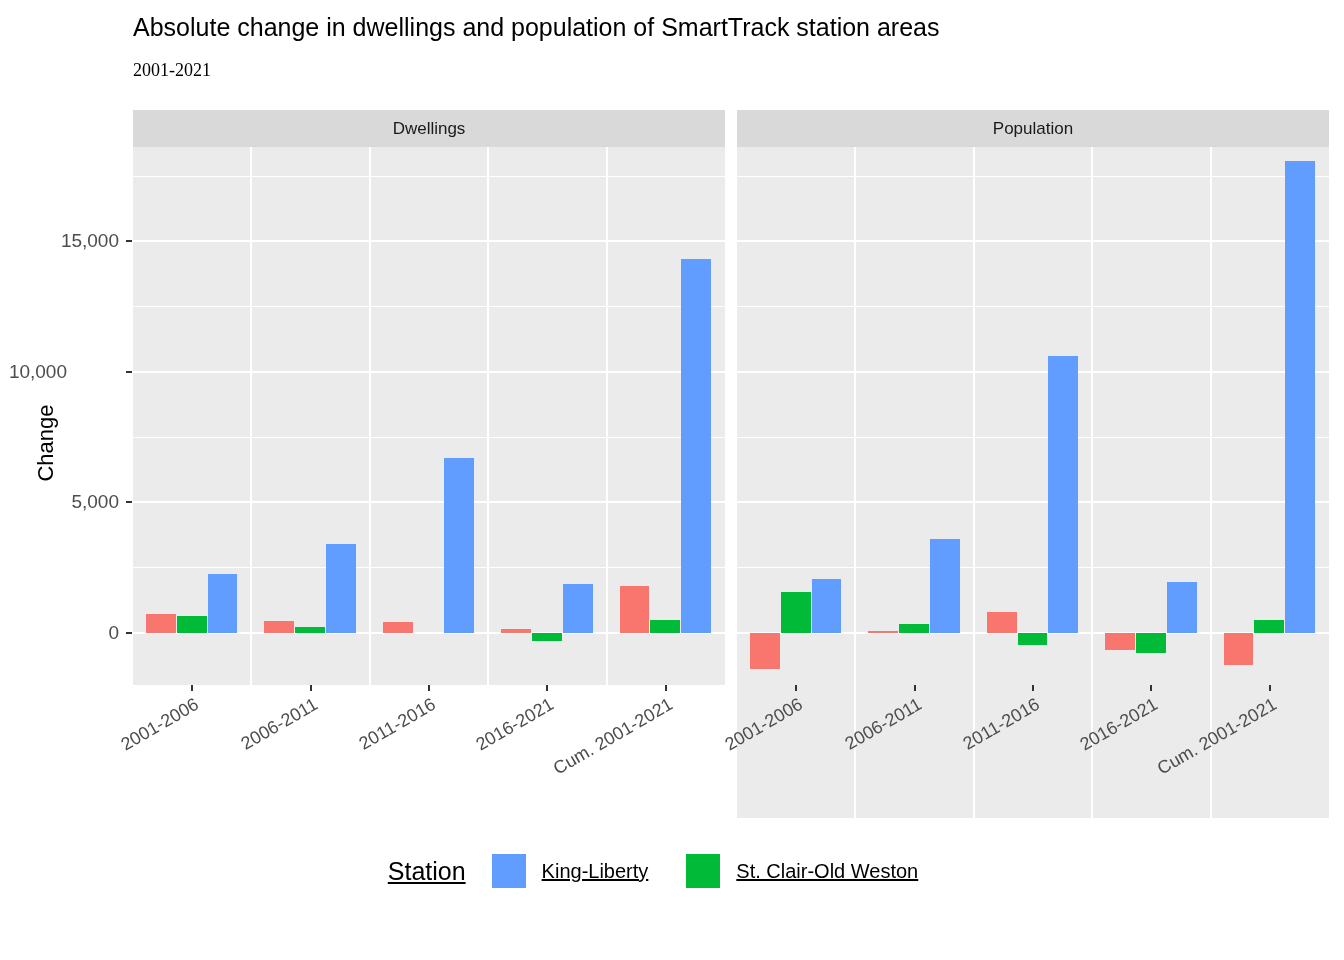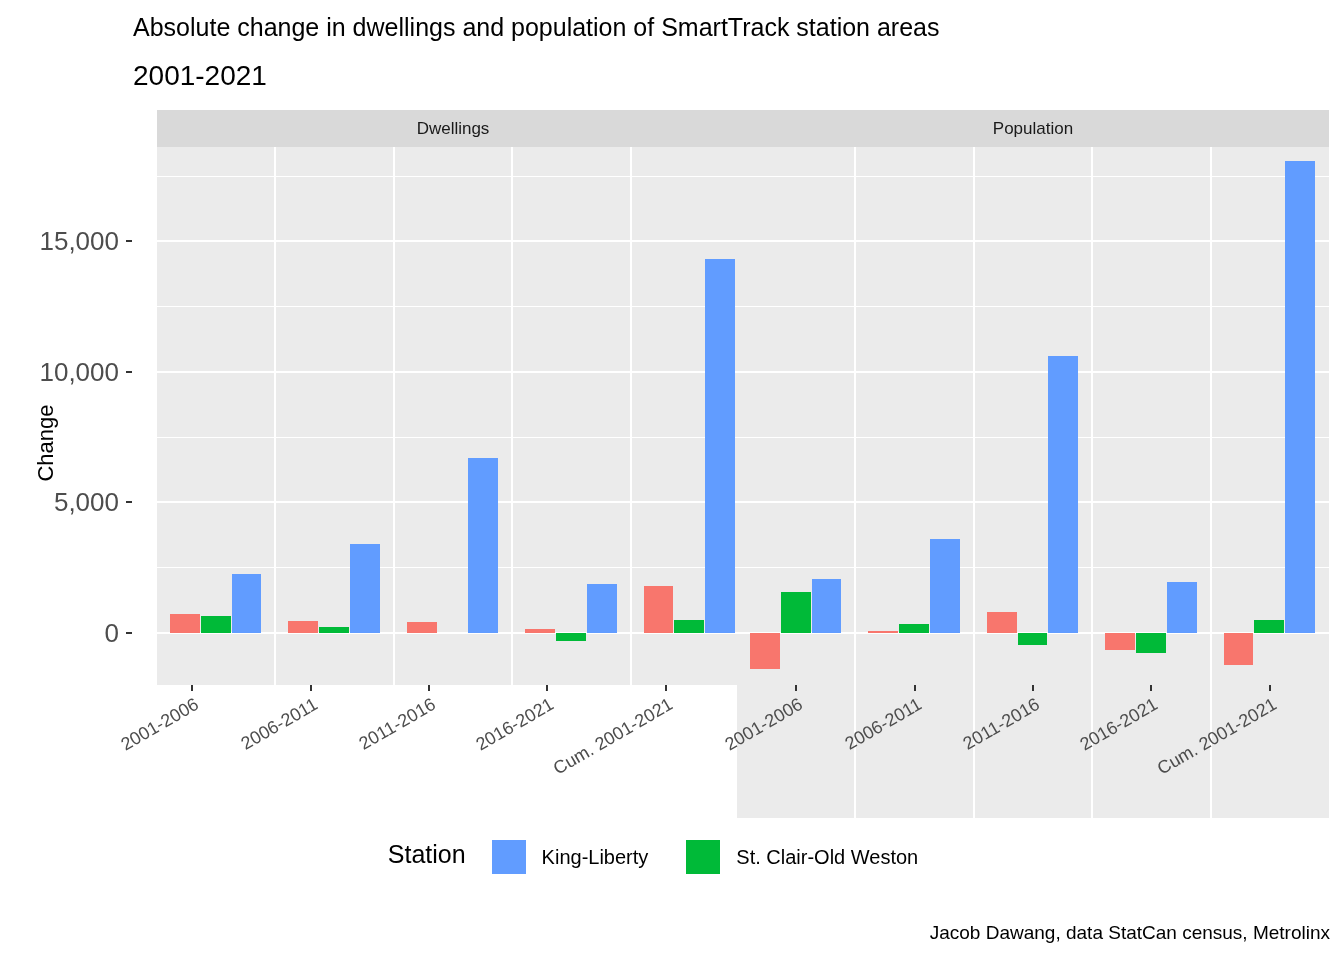--- a/index.html
+++ b/index.html
@@ -10,21 +10,21 @@
   }
   #chart-root{position:absolute;inset:0;}
 
   
   .title{
     position:absolute;left:133px;top:13px;
     font-size:25px;color:#000;white-space:nowrap;
   }
   .subtitle{
     position:absolute;left:133px;top:60px;
-    font-size:28px;color:#000;white-space:nowrap;
+    font-size:18px;color:#000;white-space:nowrap;font-family:Liberation Serif, serif;
   }
 
   
   .axis-title-y{
     position:absolute;left:-14px;top:430px;width:120px;
     transform:rotate(-90deg);transform-origin:center center;
     text-align:center;font-size:22px;color:#000;
   }
 
   
@@ -41,37 +41,37 @@
   .gridline{position:absolute;left:0;right:0;background:#ffffff;}
   .gridline.major{height:2px;}
   .gridline.minor{height:1px;}
   .vgrid{position:absolute;top:0;bottom:0;width:2px;background:#ffffff;}
 
   .bar{position:absolute;}
 
   
   .ytick{
     position:absolute;right:0;text-align:right;
-    font-size:26px;color:#4d4d4d;white-space:nowrap;
+    font-size:19px;color:#4d4d4d;white-space:nowrap;
     transform:translateY(-50%);
   }
   .ytickmark{position:absolute;width:6px;height:2px;background:#333;}
 
   
   .xtick{
     position:absolute;font-size:18px;color:#4d4d4d;white-space:nowrap;
     transform:rotate(-30deg);transform-origin:right top;
     text-align:right;
   }
   .xtickmark{position:absolute;width:2px;height:6px;background:#333;}
 
   
   .legend{
     position:absolute;left:0;right:0;top:840px;height:62px;
-    display:flex;align-items:flex-start;justify-content:center;gap:0px;
+    display:flex;align-items:center;justify-content:center;gap:0px;text-decoration:underline;
   }
   .legend-title{font-size:25px;color:#000;margin-right:26px;}
   .legend-item{display:flex;align-items:center;margin-right:38px;}
   .legend-key{width:34px;height:34px;margin-right:16px;}
   .legend-label{font-size:20px;color:#000;white-space:nowrap;}
 
   
   .caption{
     position:absolute;right:14px;top:922px;
     font-size:19px;color:#000;white-space:nowrap;
@@ -85,27 +85,27 @@
   <div class="title">Absolute change in dwellings and population of SmartTrack station areas</div>
   <div class="subtitle">2001-2021</div>
 
   <div class="axis-title-y">Change</div>
 
   <div id="yticks">
       <div class="ytick" style="right: 1225px; top: 632.767px;">0</div>
       <div class="ytickmark" style="left: 126px; top: 631.767px;"></div>
       <div class="ytick" style="right: 1225px; top: 502.184px; margin-left: 8px;">5,000</div>
       <div class="ytickmark" style="left: 126px; top: 501.184px;"></div>
-      <div class="ytick" style="right: 1225px; top: 371.602px;">10,000</div>
+      <div class="ytick" style="right: 1277px; top: 371.602px;">10,000</div>
       <div class="ytickmark" style="left: 126px; top: 370.602px;"></div>
       <div class="ytick" style="right: 1225px; top: 241.019px;">15,000</div>
       <div class="ytickmark" style="left: 126px; top: 240.019px;"></div>
     </div>
   <div id="panels">
-      <div class="panel" style="left: 133px; top: 110px; width: 592px; height: 575px; margin-left: 24px;">
+      <div class="panel" style="left: 133px; top: 110px; width: 592px; height: 575px;">
         <div class="strip">Dwellings</div>
         <div class="plot">
           <div class="gridline minor" style="top: 420.476px;"></div>
           <div class="gridline minor" style="top: 289.893px;"></div>
           <div class="gridline minor" style="top: 159.311px;"></div>
           <div class="gridline minor" style="top: 28.7282px;"></div>
           <div class="gridline major" style="top: 484.767px;"></div>
           <div class="gridline major" style="top: 354.184px;"></div>
           <div class="gridline major" style="top: 223.602px;"></div>
           <div class="gridline major" style="top: 93.0194px;"></div>
@@ -193,14 +193,13 @@
           <div class="legend-key" style="background: rgb(97, 156, 255);"></div>
           <div class="legend-label">King-Liberty</div>
         </div>
         <div class="legend-item">
           <div class="legend-key" style="background: rgb(0, 186, 56);"></div>
           <div class="legend-label">St. Clair-Old Weston</div>
         </div>
       </div>
   </div>
 
-  <div class="caption">Jacob Dawang, data StatCan census, Metrolinx</div>
 </div>
 
 </body></html>

